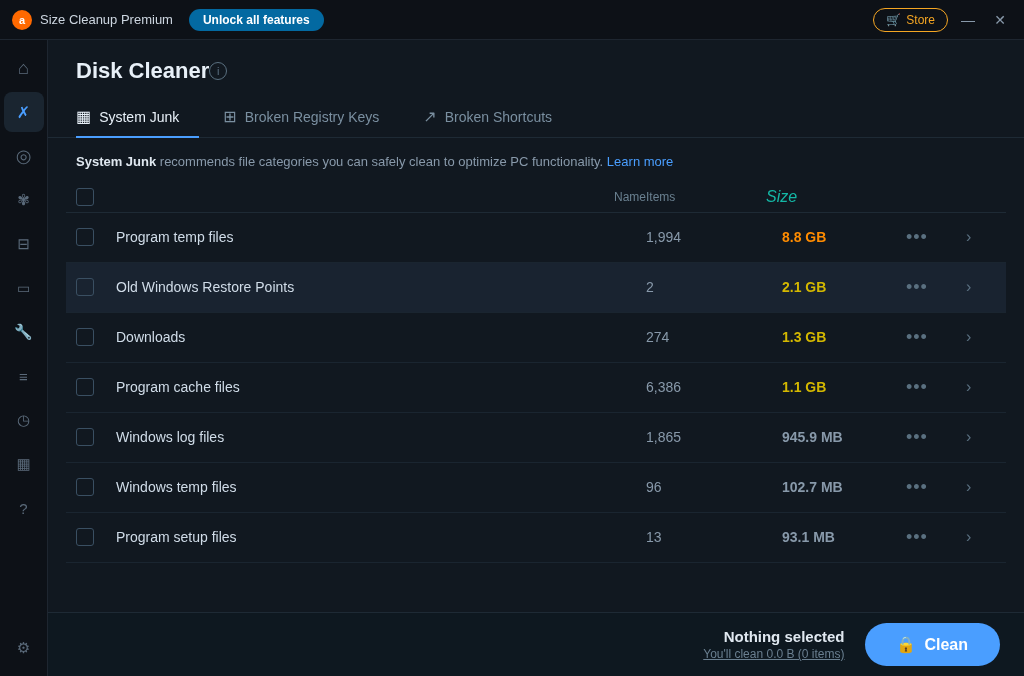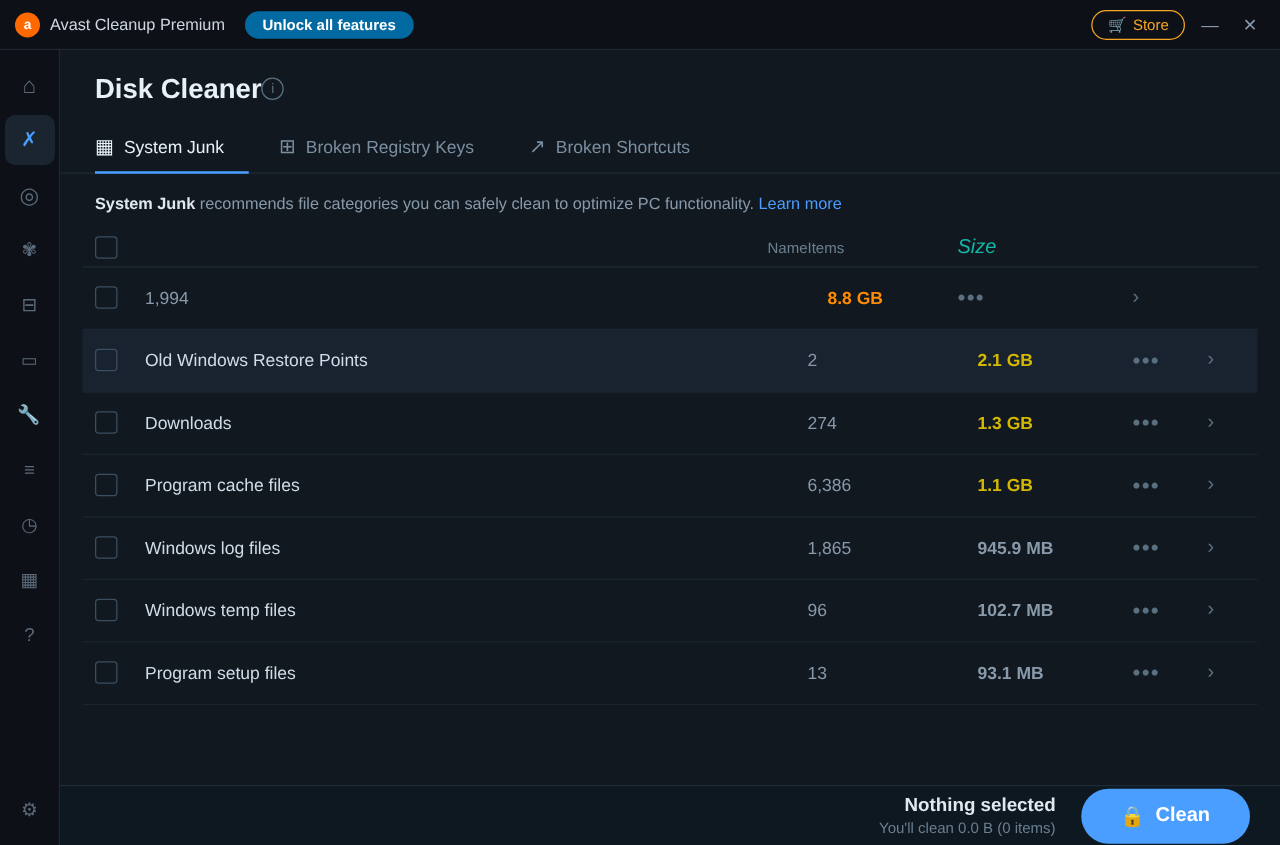--- a/index.html
+++ b/index.html
@@ -296,21 +296,21 @@
       border-radius: 3px;
       background: transparent;
       cursor: pointer;
       display: flex;
       align-items: center;
       justify-content: center;
     }
 
     
     .footer {
-      height: 48px;
+      height: 64px;
       background: #0e1820;
       border-top: 1px solid #1e2a35;
       display: flex;
       align-items: center;
       justify-content: flex-end;
       padding: 0 24px;
       gap: 20px;
       flex-shrink: 0;
     }
     .footer-status {
@@ -318,20 +318,21 @@
     }
     .footer-status-title {
       font-size: 15px;
       font-weight: 700;
       color: #e0e8f0;
     }
     .footer-status-sub {
       font-size: 12px;
       color: #6a7f90;
       margin-top: 2px;
+      text-decoration: underline;
     }
     .clean-btn {
       background: #4a9eff;
       color: white;
       border: none;
       border-radius: 24px;
       padding: 12px 32px;
       font-size: 16px;
       font-weight: 700;
       cursor: pointer;
@@ -342,21 +343,21 @@
     .lock-icon {
       font-size: 16px;
     }
   </style>
 </head>
 <body>
 
 <div class="titlebar">
   <div class="titlebar-logo">
     <div class="avast-icon">a</div>
-    <span class="titlebar-title">Avast Cleanup Premium</span>
+    <span class="titlebar-title">Size Cleanup Premium</span>
   </div>
   <button class="unlock-btn">Unlock all features</button>
   <div class="titlebar-right">
     <button class="store-btn">
       <span>🛒</span>
       <span>Store</span>
     </button>
     <button class="window-control">—</button>
     <button class="window-control">✕</button>
   </div>
@@ -442,20 +443,21 @@
         <div style="color:#6a8090;font-size:12px;">Items</div>
         <div style="color:#14b8a6;font-size:16px;font-style:italic;">Size</div>
         <div></div>
         <div></div>
       </div>
 
       <div class="table-row">
         <div>
           <div class="checkbox"></div>
         </div>
+        <div class="row-name">Program temp files</div>
         <div class="row-count">1,994</div>
         <div class="row-size size-orange">8.8 GB</div>
         <button class="more-btn">•••</button>
         <span class="chevron-right">›</span>
       </div>
 
       <div class="table-row highlighted">
         <div>
           <div class="checkbox"></div>
         </div>

